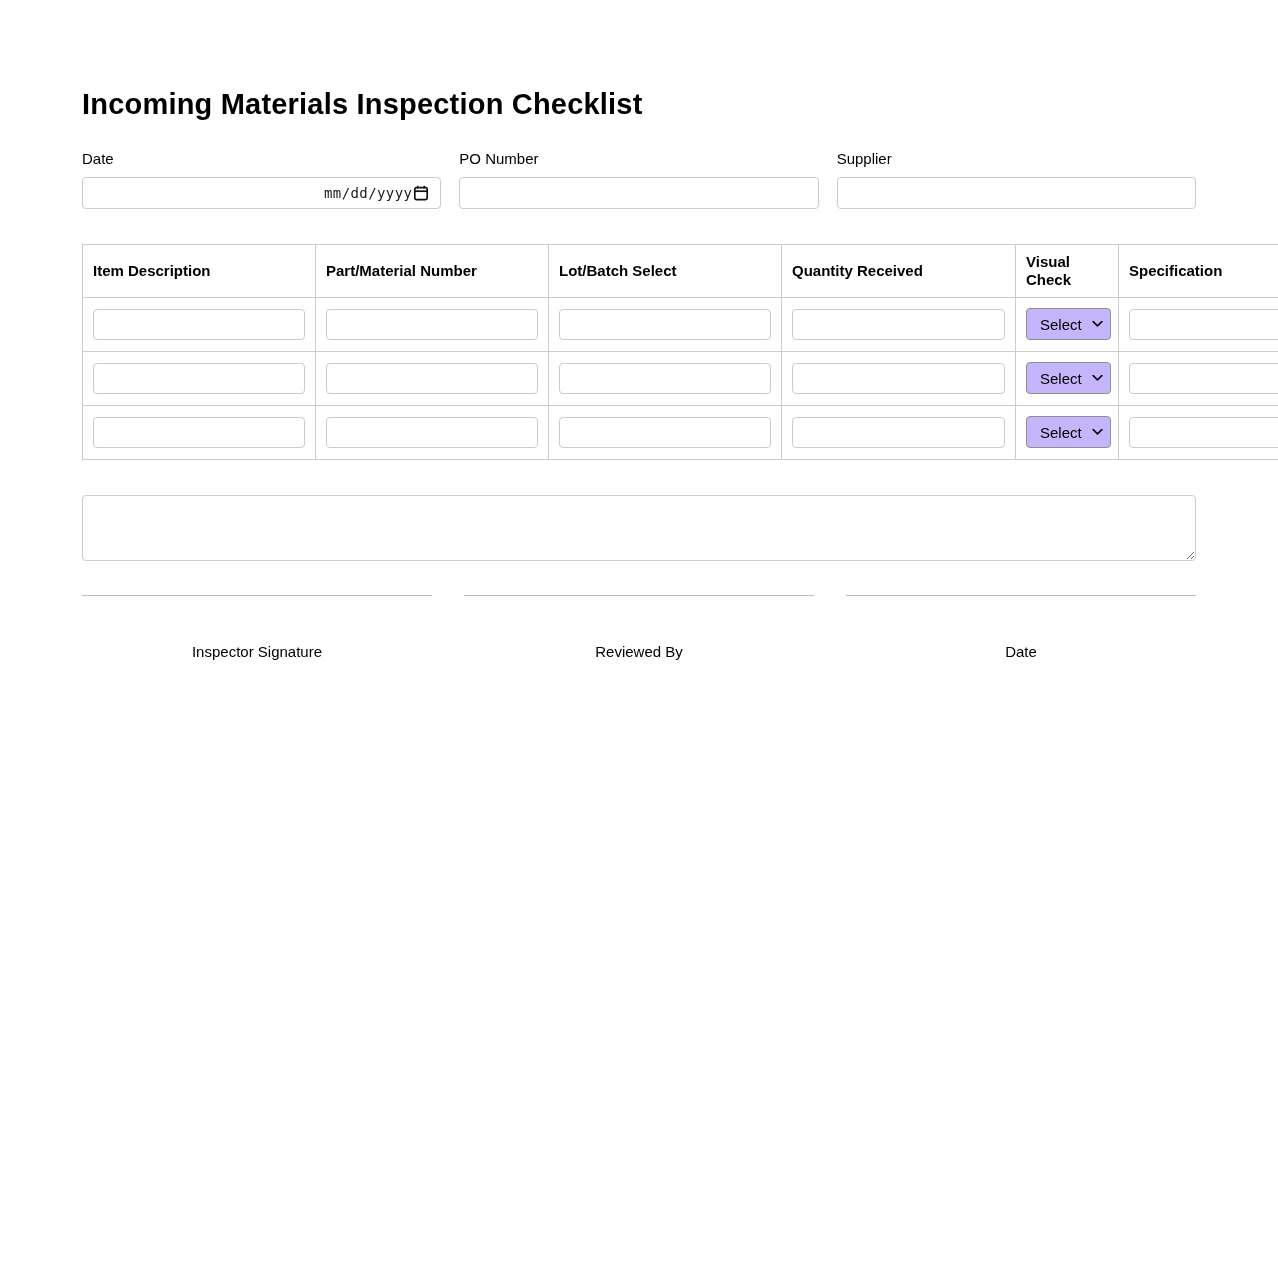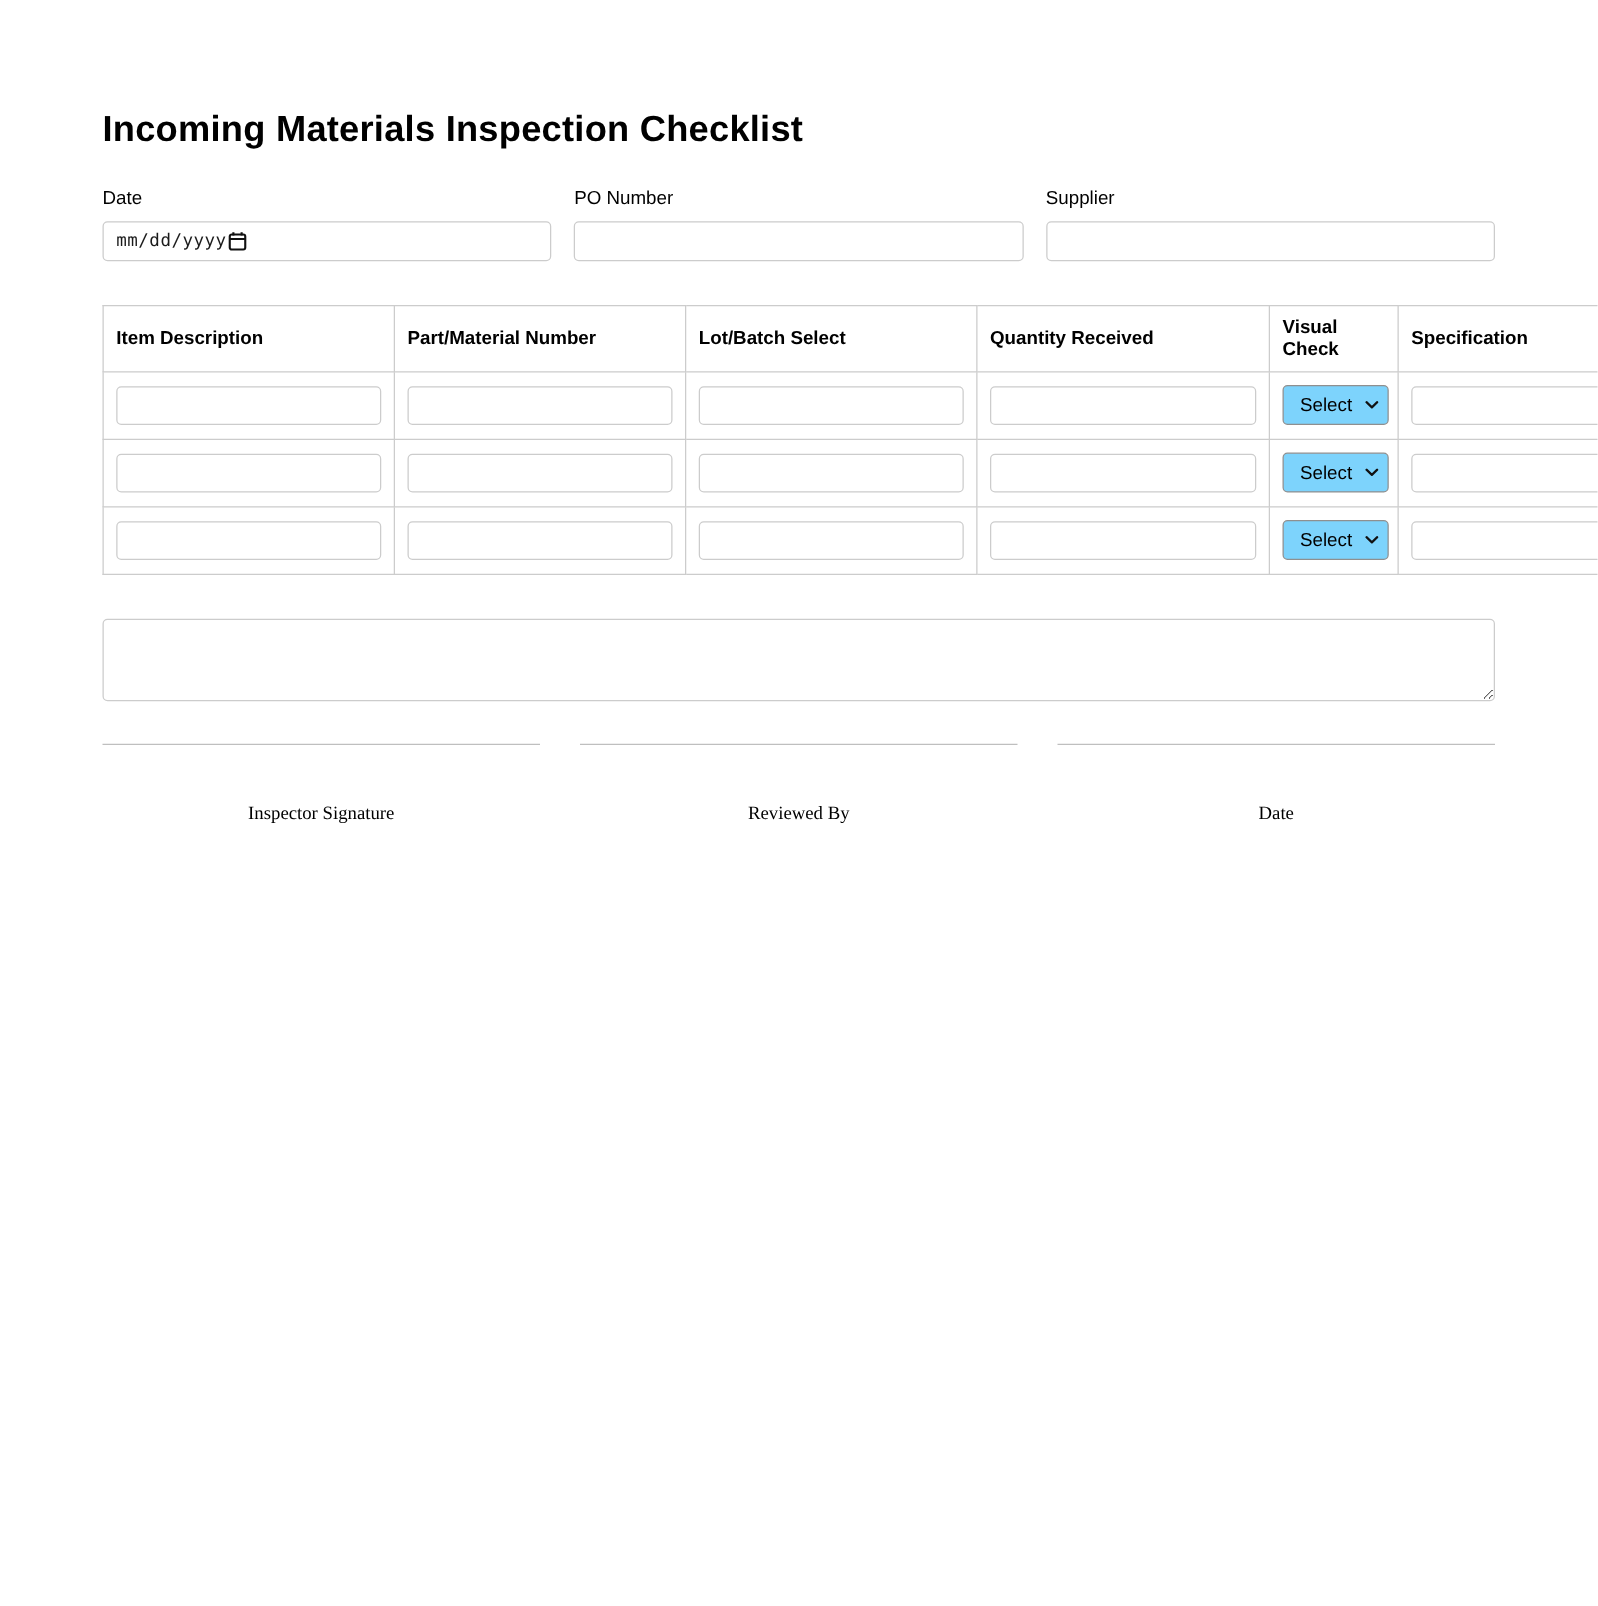--- a/index.html
+++ b/index.html
@@ -51,21 +51,21 @@
   }
   .date-input {
     width: 100%;
     height: 32px;
     border: 1px solid #cccccc;
     border-radius: 4px;
     padding: 0 10px;
     background: #fff;
     display: flex;
     align-items: center;
-    justify-content: flex-start;
+    justify-content: flex-end;
     cursor: text;
   }
   .date-placeholder {
     font-family: "DejaVu Sans Mono", monospace;
     font-size: 14px;
     letter-spacing: 0.4px;
     color: #1a1a1a;
   }
   .calendar-btn {
     display: inline-flex;
@@ -107,21 +107,21 @@
   }
   .select-wrap { position: relative; width: 85px; }
   .visual-select {
     appearance: none;
     -webkit-appearance: none;
     -moz-appearance: none;
     width: 85px;
     height: 32px;
     border: 1px solid #8f8f8f;
     border-radius: 4px;
-    background: #7dd3fc;
+    background: #c4b5fd;
     font-size: 15px;
     font-family: inherit;
     color: #000;
     padding: 0 22px 0 13px;
     cursor: pointer;
     outline: none;
   }
   .chevron {
     position: absolute;
     right: 8px;
@@ -151,21 +151,21 @@
     outline: none;
     background: #fff;
   }
   
   .signature-row {
     display: flex;
     gap: 32px;
     width: 1114px;
     margin-top: 34px;
   }
-  .signature-col { flex: 1; font-family: Liberation Serif, serif; }
+  .signature-col { flex: 1; }
   .signature-line {
     border-top: 1px solid #bfbfbf;
     height: 0;
   }
   .signature-label {
     margin-top: 47px;
     text-align: center;
     font-size: 15px;
   }
 </style>

